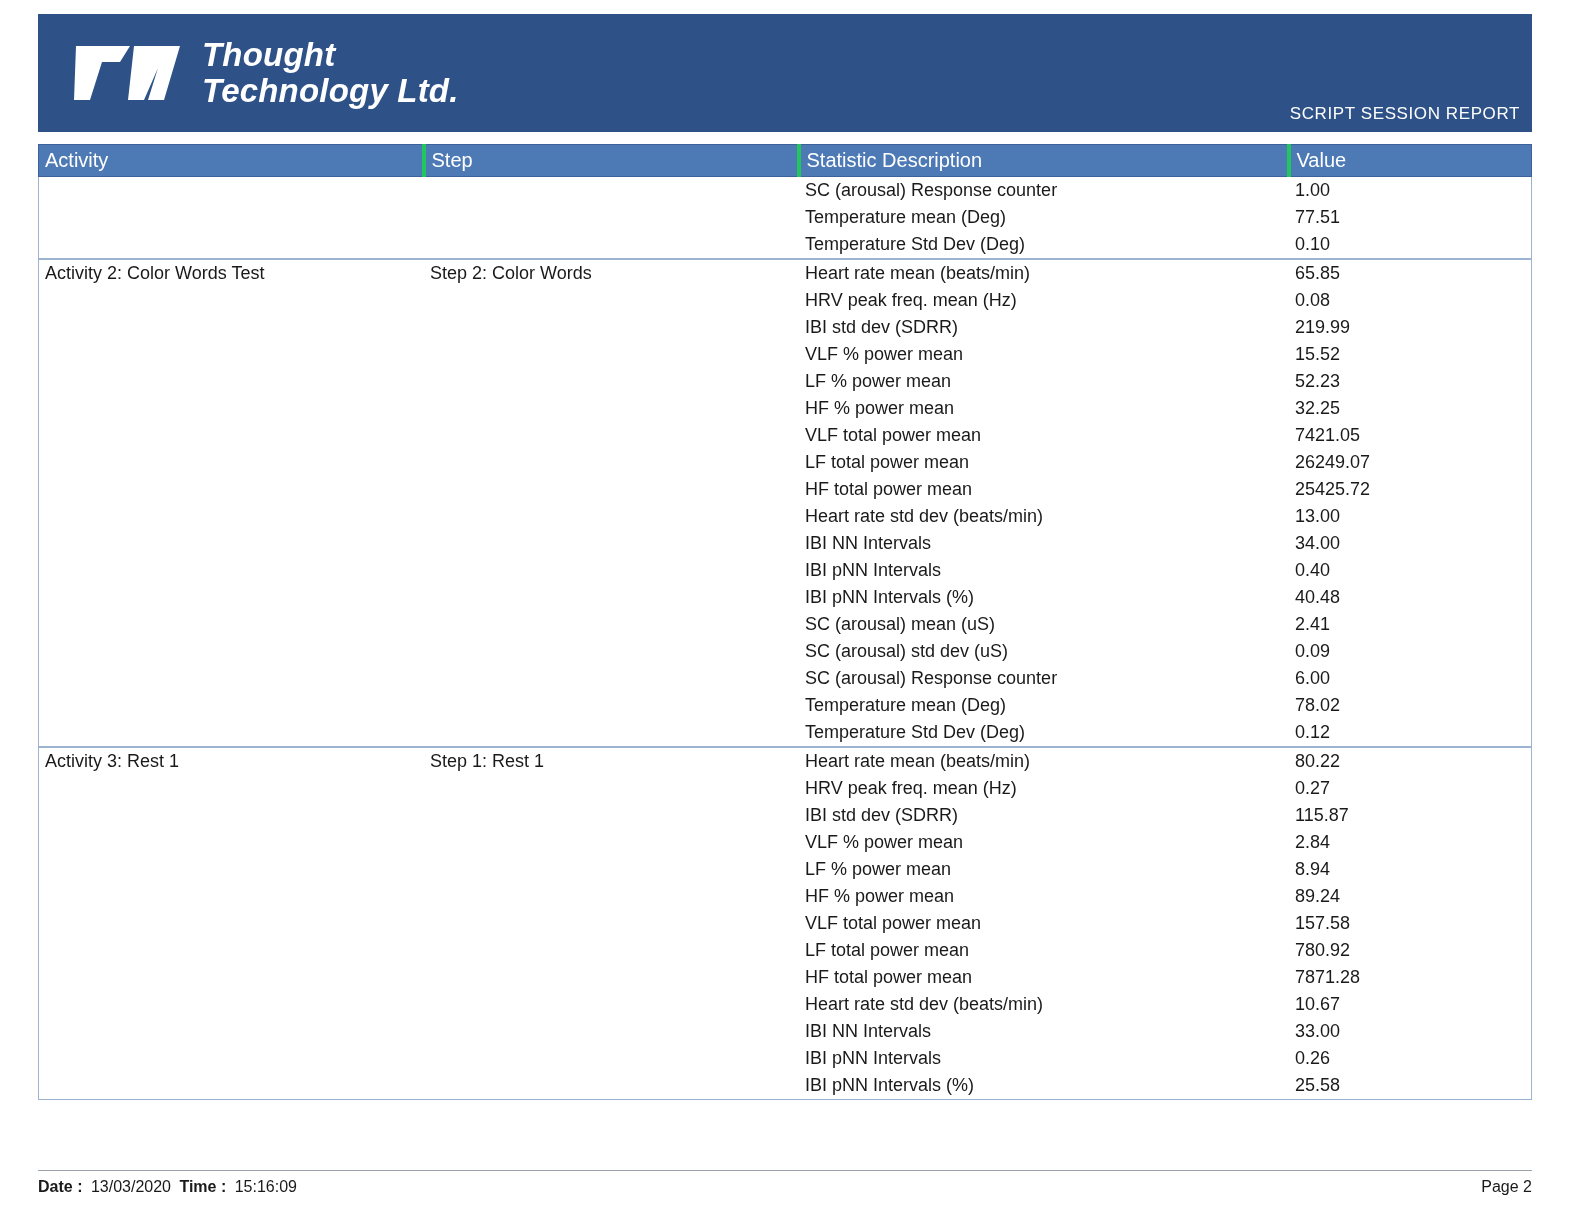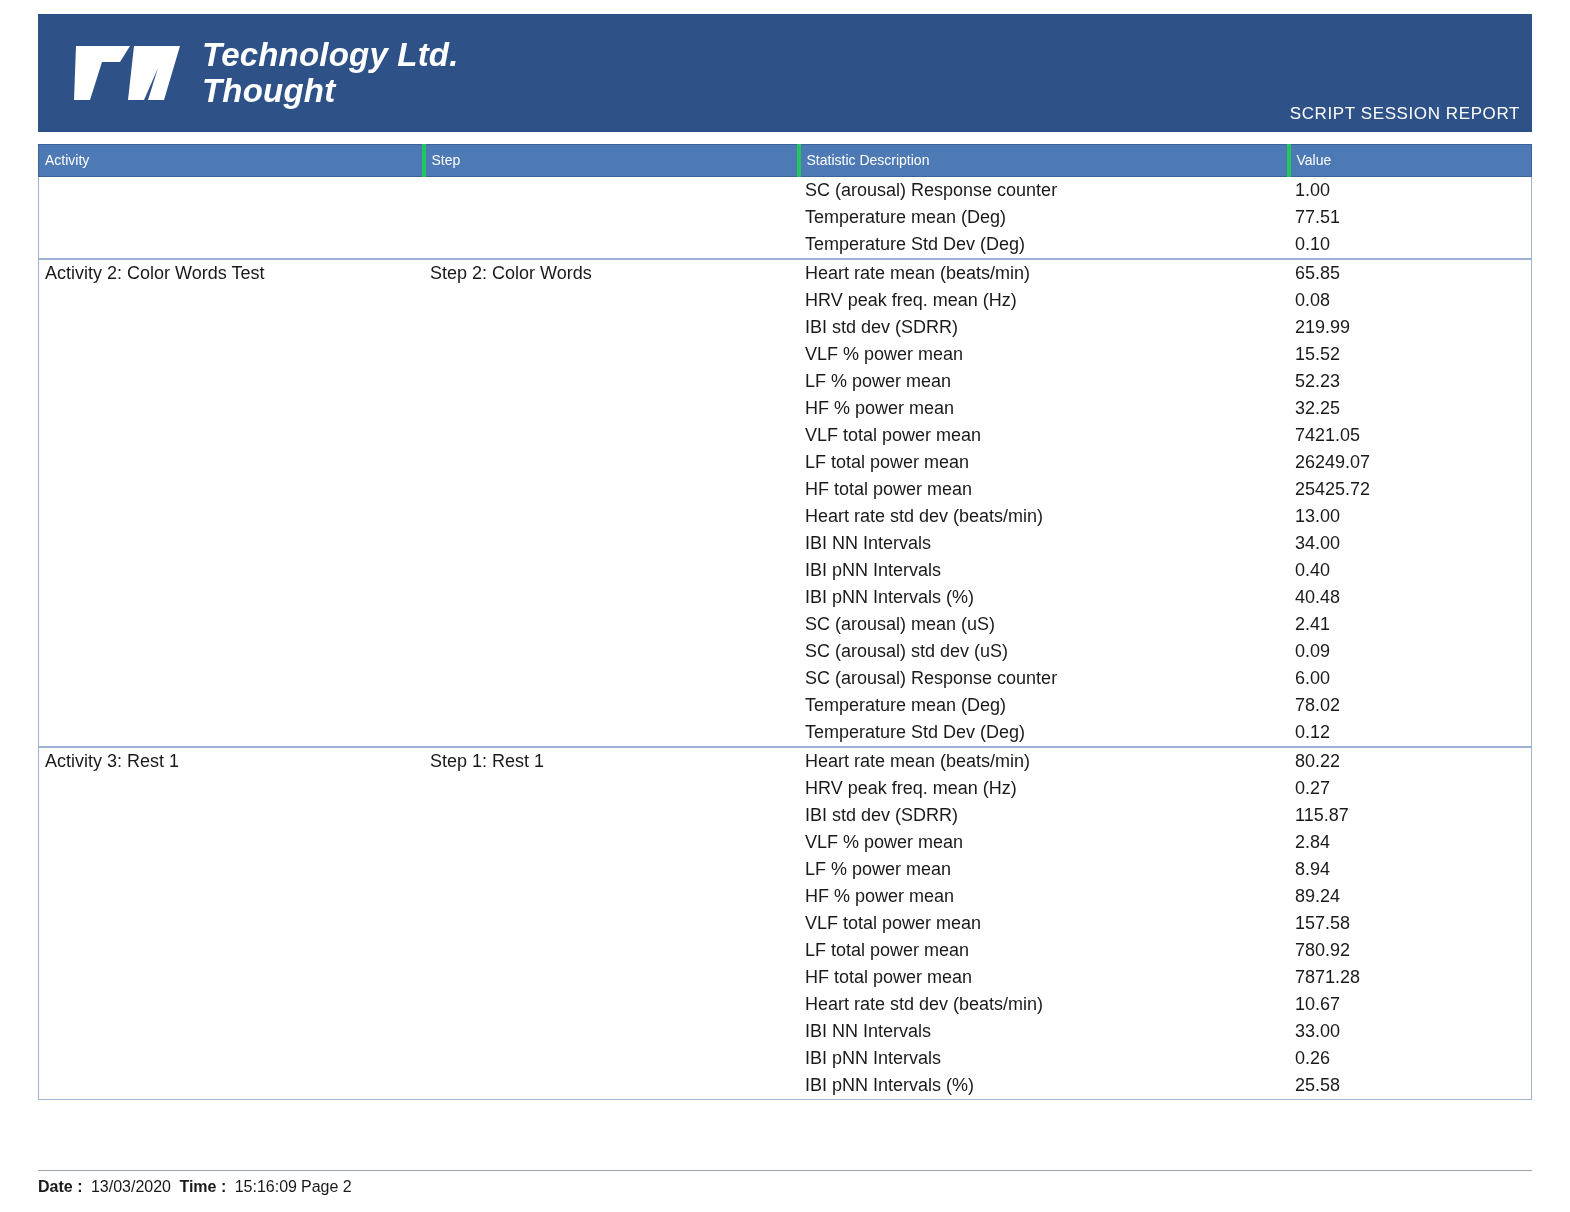--- a/index.html
+++ b/index.html
@@ -75,62 +75,63 @@
   }
   .col-activity { width: 385px; }
   .col-step     { width: 375px; }
   .col-desc     { width: 490px; }
   .col-value    { width: auto; }
 
   thead tr.head-row th {
     background: #4d79b5;
     color: #ffffff;
     border: 1px solid #3d6199;
-    font-size: 14px;
+    font-size: 20px;
     padding: 4px 6px 5px 6px;
   }
   thead tr.head-row th.sep {
     border-left: 4px solid #22c55e;
   }
 
   .blk-outer {
     border: 1px solid #9cb3d1;
   }
   .blk-outer.no-top { border-top: none; }
 
   
   .footer {
     position: absolute;
     left: 38px;
     right: 38px;
     bottom: 16px;
     border-top: 1px solid #9aa3ad;
     padding-top: 7px;
     display: flex;
+    justify-content: space-between;
     font-size: 16px;
   }
   .footer .lbl { font-weight: bold; }
   .footer .left span { margin-right: 4px; }
   .footer .right { font-weight: normal; }
 </style>
 </head>
 <body>
 
 <div class="page">
 
   <div class="header">
     <div class="logo-mark">
       <svg width="112" height="62" viewBox="0 0 112 62" xmlns="http://www.w3.org/2000/svg">
         <polygon points="4,4 58,4 48,20 30,20 18,58 2,58" fill="#ffffff"></polygon>
         <polygon points="62,4 108,4 92,58 76,58 86,26 72,58 56,58" fill="#ffffff"></polygon>
       </svg>
     </div>
     <div class="logo-text">
+      <div>Thought</div>
       <div>Technology Ltd.</div>
-      <div>Thought</div>
     </div>
     <div class="report-title">SCRIPT SESSION REPORT</div>
   </div>
 
   <div class="table-wrap">
     <table class="rpt">
       <colgroup>
         <col class="col-activity">
           <col class="col-step">
           <col class="col-desc">

